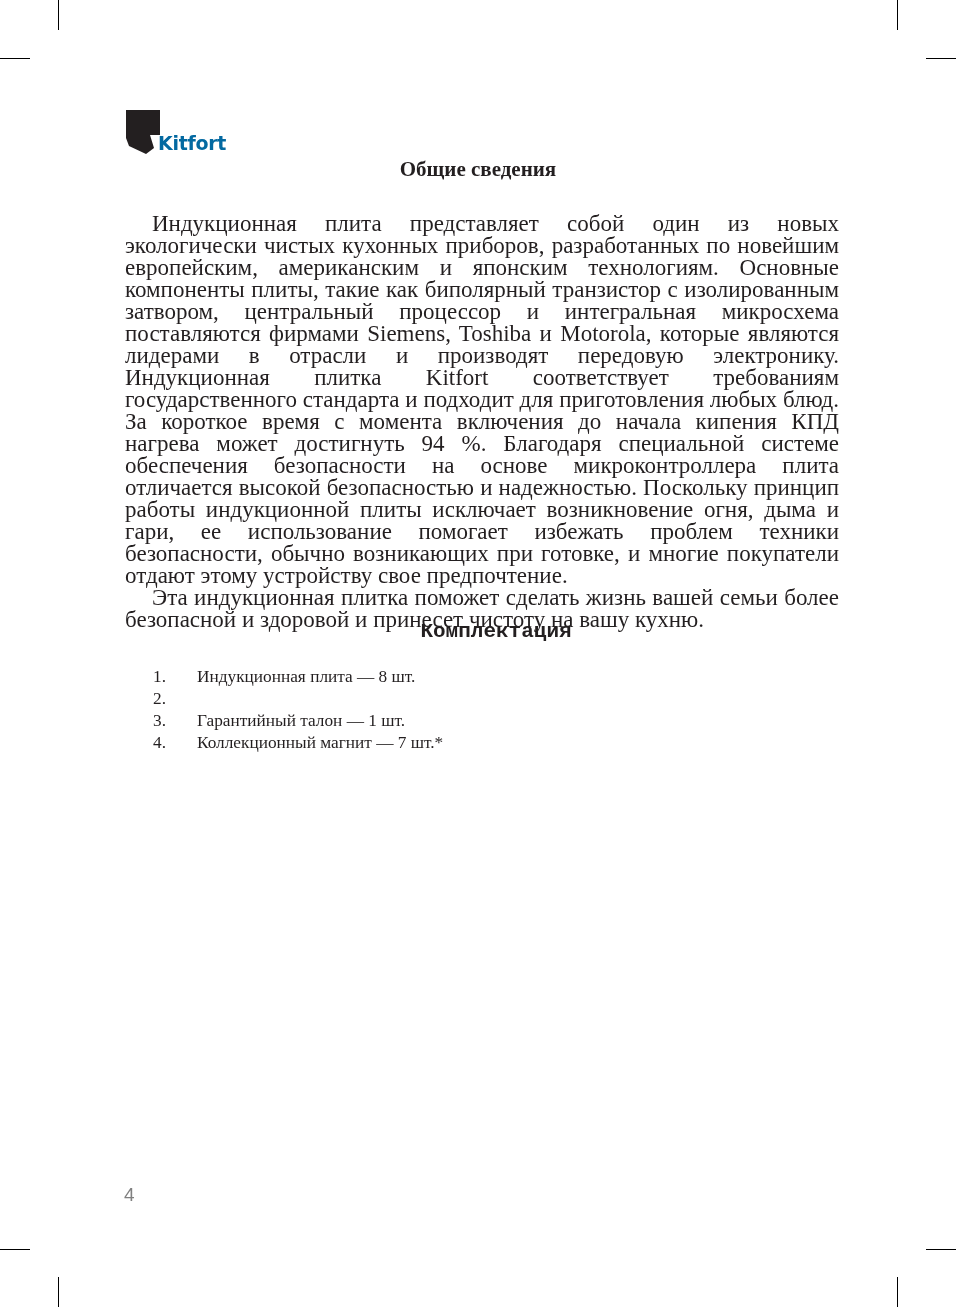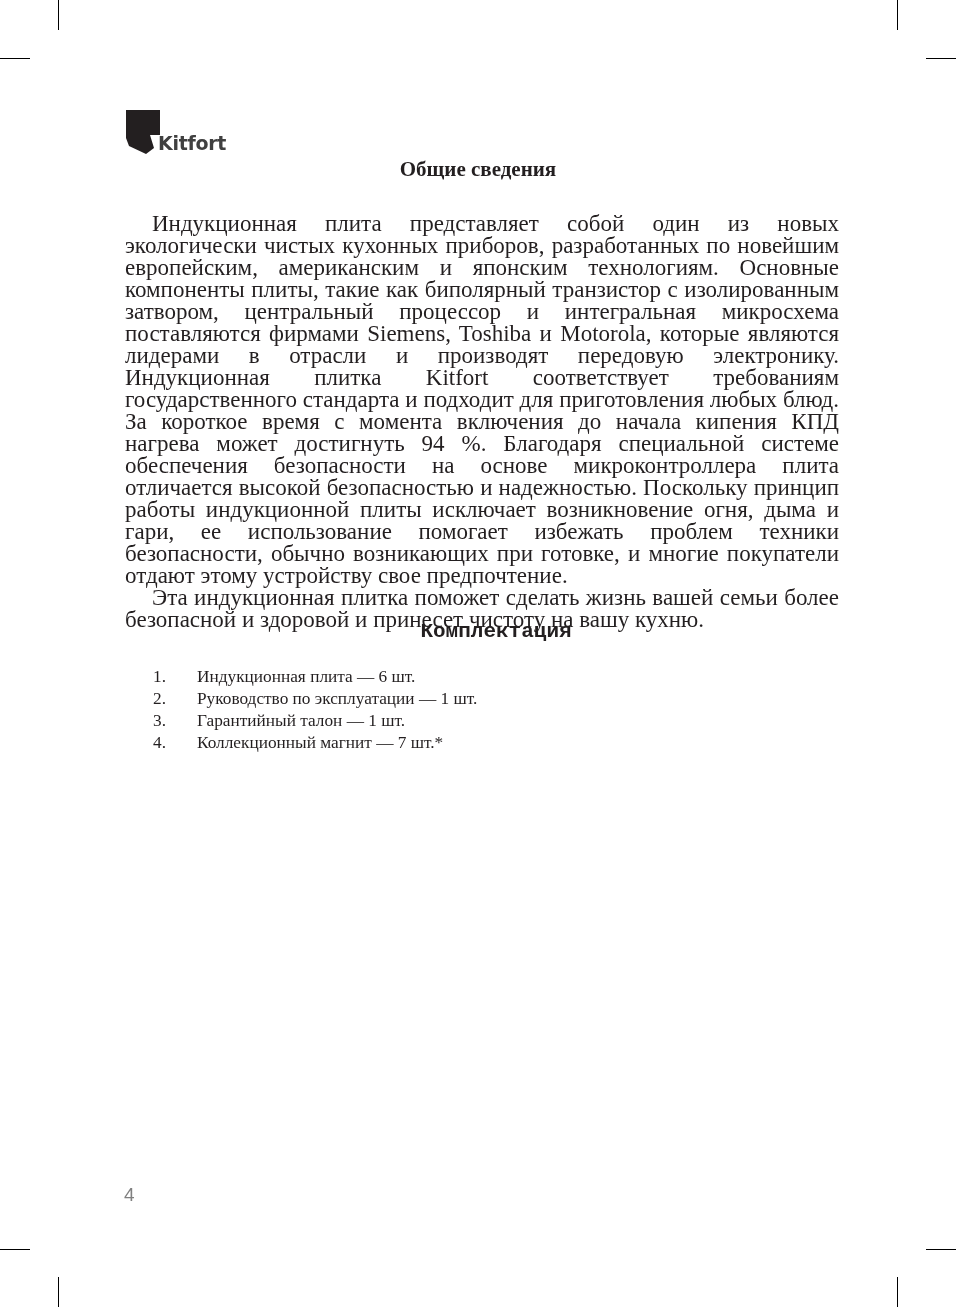--- a/index.html
+++ b/index.html
@@ -1,19 +1,19 @@
 <!DOCTYPE html>
 <html><head>
 <meta charset="utf-8">
 <style>
   html, body { margin:0; padding:0; background:#ffffff; }
   body { width:956px; height:1307px; position:relative; overflow:hidden; font-family:"Liberation Serif", serif; color:#231f20; }
   .crop { position:absolute; background:#000; }
   .logo { position:absolute; left:126px; top:110px; width:100px; height:50px; }
-  .logo-text { position:absolute; left:32px; top:22px; font-family:"DejaVu Sans", sans-serif; font-weight:bold; font-size:19px; letter-spacing:-0.3px; color:#404040; }
+  .logo-text { position:absolute; left:32px; top:22px; font-family:"DejaVu Sans", sans-serif; font-weight:bold; font-size:19px; letter-spacing:-0.3px; color:#0369a1; }
   .h { position:absolute; left:0; width:956px; text-align:center; font-weight:bold; font-size:21px; }
   .h1 { top:157px; box-sizing:border-box; }
   .h2 { top:620px; padding-left:36px; box-sizing:border-box;font-family:Liberation Mono, monospace; }
   .body-text { position:absolute; left:125px; top:205px; width:714px; font-size:23px; line-height:22px; text-align:justify;margin-top:8px; }
   .body-text p { margin:0; text-indent:27px; hyphens:manual; }
   .list { position:absolute; left:153px; top:666px; font-size:17.3px; line-height:22px; }
   .li { display:flex; }
   .li .num { width:44px; }
   .note { padding-left:44px; }
   .page-num { position:absolute; left:124px; top:1184px; font-family:"Liberation Sans", sans-serif; font-size:19px; color:#808080; }
@@ -42,25 +42,24 @@
 <div class="body-text">
   <p>Индукционная плита представляет собой один из новых экологически чистых кухонных приборов, разработанных по новейшим европейским, американским и японским технологиям. Основные компоненты плиты, такие как биполярный тран­зистор с изолированным затвором, центральный процессор и интегральная микро­схема поставляются фирмами Siemens, Toshiba и Motorola, которые являются лиде­рами в отрасли и производят передовую электронику. Индукционная плитка Kitfort соответствует требованиям государственного стандарта и подходит для приготовле­ния любых блюд. За короткое время с момента включения до начала кипения КПД нагрева может достигнуть 94 %. Благодаря специальной системе обеспечения без­опасности на основе микроконтроллера плита отличается высокой безопасностью и надежностью. Поскольку принцип работы индукционной плиты исключает воз­никновение огня, дыма и гари, ее использование помогает избежать проблем тех­ники безопасности, обычно возникающих при готовке, и многие покупатели отдают этому устройству свое предпочтение.</p>
   <p>Эта индукционная плитка поможет сделать жизнь вашей семьи более безопасной и здоровой и принесет чистоту на вашу кухню.</p>
 </div>
 
 <div class="h h2">Комплектация</div>
 
 <div class="list">
   <div class="li">
     <span class="num">1.</span>
-    <span>Индукционная плита — 6 шт.</span>
+    <span>Индукционная плита — 8 шт.</span>
   </div>
   <div class="li">
     <span class="num">2.</span>
-    <span>Руководство по эксплуатации — 1 шт.</span>
   </div>
   <div class="li">
     <span class="num">3.</span>
     <span>Гарантийный талон — 1 шт.</span>
   </div>
   <div class="li">
     <span class="num">4.</span>
     <span>Коллекционный магнит — 7 шт.*</span>
   </div>
 </div>

